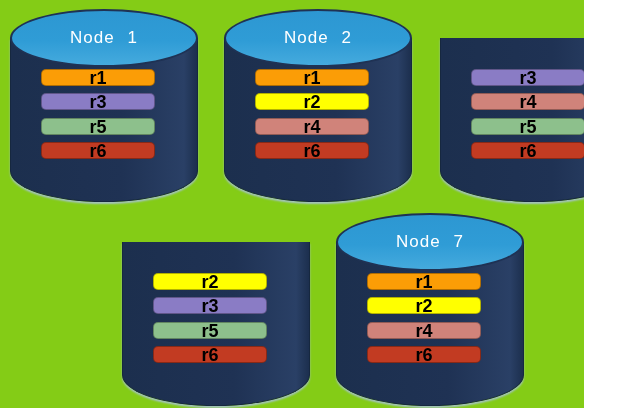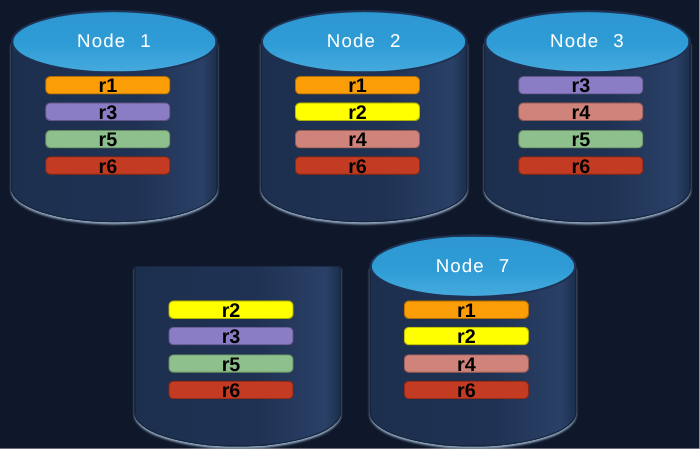--- a/index.html
+++ b/index.html
@@ -3,24 +3,25 @@
 <meta charset="utf-8">
 <style>
   html, body {
     margin: 0;
     padding: 0;
     background: #ffffff;
     font-family: "Liberation Sans", sans-serif;
   }
   .canvas {
     position: relative;
-    width: 636px;
+    width: 560px;
     height: 408px;
-    background: #0f172a;
+    background: #84cc16;
     overflow: hidden;
+    padding-left: 24px;
   }
   .node {
     position: absolute;
     width: 188px;
     height: 193px;
   }
   .cyl-body {
     position: absolute;
     left: 0;
     right: 0;
@@ -85,37 +86,34 @@
       <div class="cyl-top">
         <span class="node-label">Node 1</span>
       </div>
       <div class="bars">
         <div class="bar" style="top: 60px; background: rgb(251, 157, 6);">r1</div>
         <div class="bar" style="top: 84px; background: rgb(138, 124, 197);">r3</div>
         <div class="bar" style="top: 109px; background: rgb(141, 192, 140);">r5</div>
         <div class="bar" style="top: 133px; background: rgb(194, 59, 34);">r6</div>
       </div>
     </div>
-    <div class="node" style="left: 237px; top: 9px;">
+    <div class="node" style="left: 224px; top: 9px;">
       <div class="cyl-body"></div>
       <div class="cyl-top">
         <span class="node-label">Node 2</span>
       </div>
       <div class="bars">
         <div class="bar" style="top: 60px; background: rgb(251, 157, 6);">r1</div>
         <div class="bar" style="top: 84px; background: rgb(255, 255, 0);">r2</div>
         <div class="bar" style="top: 109px; background: rgb(208, 131, 122);">r4</div>
         <div class="bar" style="top: 133px; background: rgb(194, 59, 34);">r6</div>
       </div>
     </div>
     <div class="node" style="left: 440px; top: 9px;">
       <div class="cyl-body"></div>
-      <div class="cyl-top">
-        <span class="node-label">Node 3</span>
-      </div>
       <div class="bars">
         <div class="bar" style="top: 60px; background: rgb(138, 124, 197);">r3</div>
         <div class="bar" style="top: 84px; background: rgb(208, 131, 122);">r4</div>
         <div class="bar" style="top: 109px; background: rgb(141, 192, 140);">r5</div>
         <div class="bar" style="top: 133px; background: rgb(194, 59, 34);">r6</div>
       </div>
     </div>
     <div class="node" style="left: 122px; top: 213px;">
       <div class="cyl-body"></div>
       <div class="bars">

